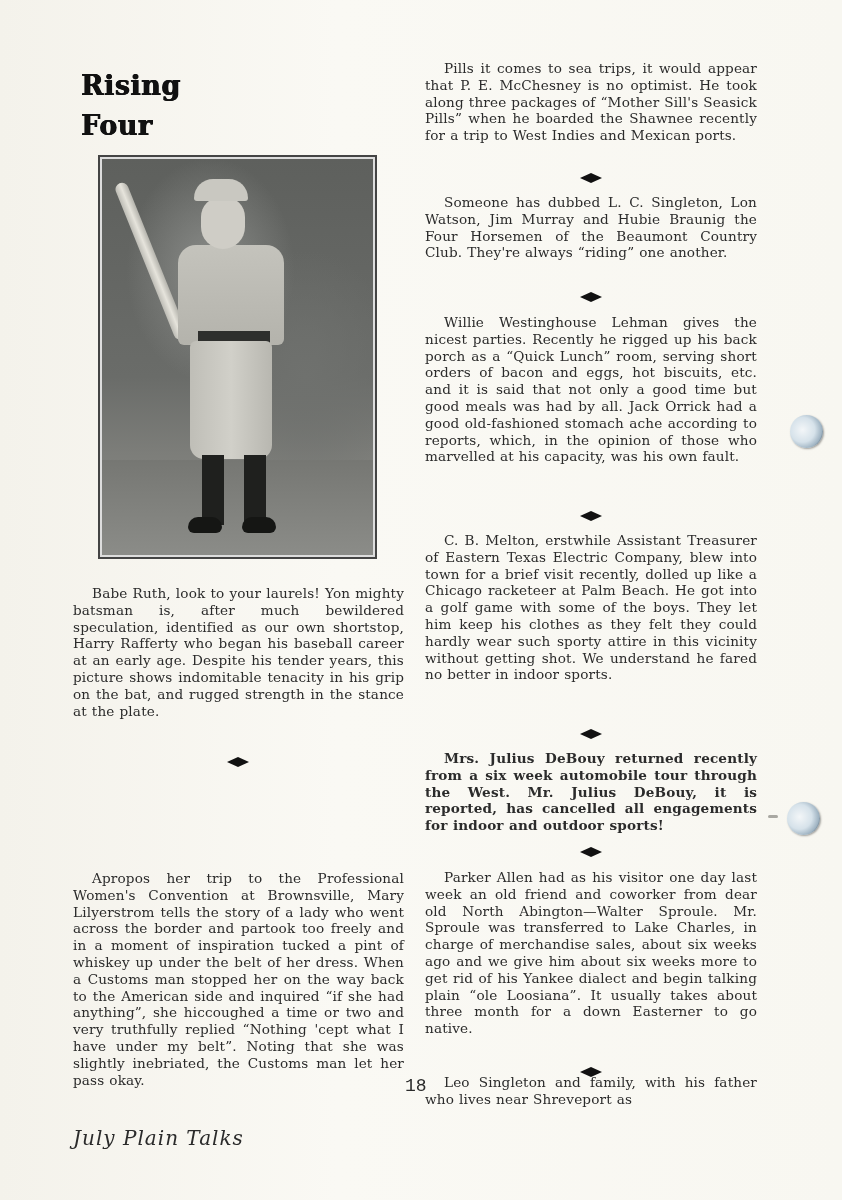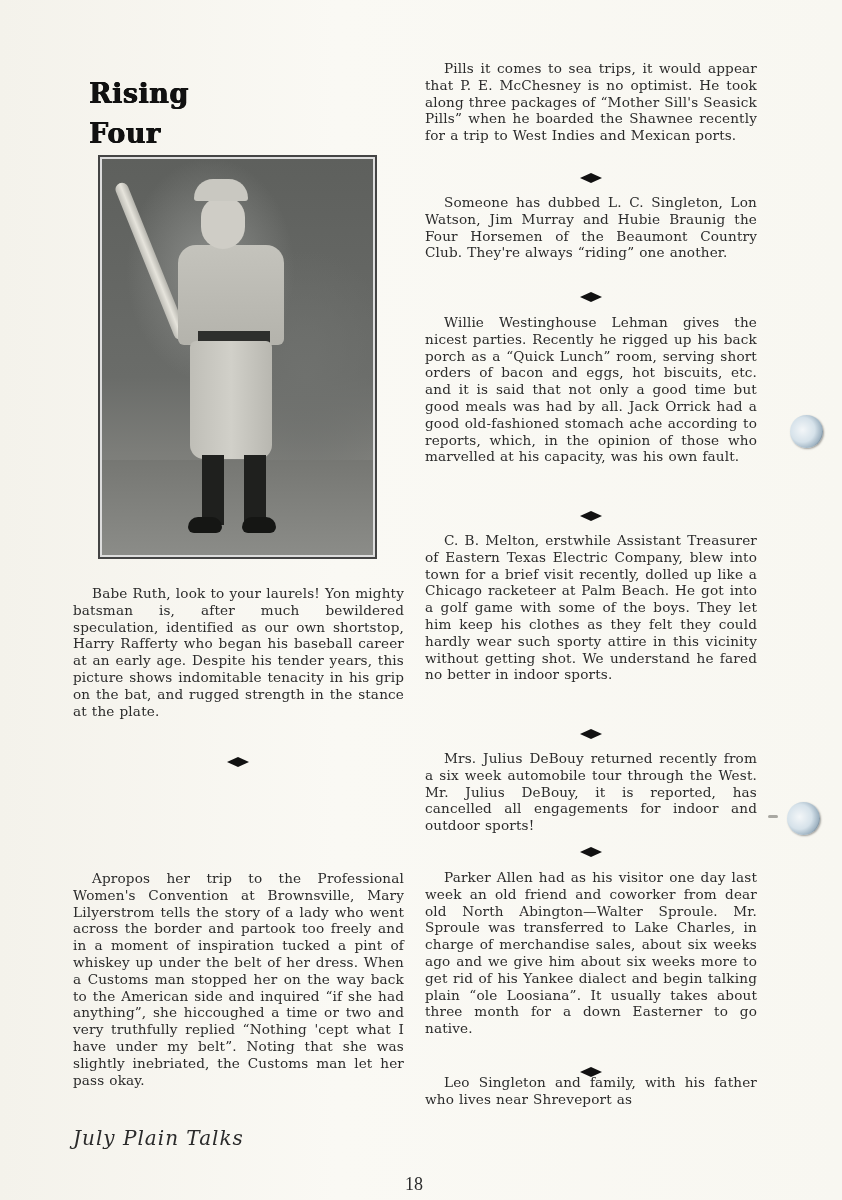--- a/index.html
+++ b/index.html
@@ -31,21 +31,21 @@
     .heading {
       position: absolute;
       left: 0;
       font-family: "DejaVu Serif", "Liberation Serif", serif;
       font-weight: 900;
       font-size: 27px;
       letter-spacing: 0.5px;
       line-height: 40px;
       color: #111;
       text-shadow: 0.6px 0 0 #111, -0.3px 0 0 #111;
-      margin: 16px;
+      margin: 8px;
     }
     .heading span { display: block; }
 
     .photo-frame {
       position: absolute;
       left: 25px;
       top: 155px;
       width: 279px;
       height: 404px;
       border: 2px solid #444;
@@ -134,22 +134,22 @@
       top: 1126px;
       font-family: "DejaVu Serif", "Liberation Serif", serif;
       font-style: italic;
       font-size: 20px;
       letter-spacing: 1px;
       color: #2b2b2b;
     }
     .footer-page {
       position: absolute;
       left: 405px;
-      top: 1174px;
-      font-family: Liberation Serif, serif;
+      top: 1076px;
+      font-family: Liberation Mono, monospace;
       font-size: 18px;
       color: #2b2b2b;
     }
 
     .binder-hole {
       position: absolute;
       width: 33px;
       height: 33px;
       border-radius: 50%;
       background: radial-gradient(circle at 38% 45%, #f3f6f8 0%, #d6e2ea 45%, #9fb3c2 70%, #2c3a46 88%, #0e1318 100%);
@@ -225,21 +225,21 @@
         </svg>
     </div>
 
     <p class="para" style="top:532px;">C. B. Melton, erstwhile Assistant Treasurer of Eastern Texas Electric Company, blew into town for a brief visit recently, dolled up like a Chicago racketeer at Palm Beach. He got into a golf game with some of the boys. They let him keep his clothes as they felt they could hardly wear such sporty attire in this vicinity without getting shot. We understand he fared no better in indoor sports.</p>
     <div class="divider" style="left:155px; top:729px;">
       <svg width="22" height="10" viewBox="0 0 22 10">
           <path d="M0 5 L11 0 L22 5 L11 10 Z" fill="#111"></path>
         </svg>
     </div>
 
-    <p class="para" style="top:750px;">Mrs. Julius DeBouy returned recently from a six week automobile tour through the West. Mr. Julius DeBouy, it is reported, has cancelled all engagements for indoor and outdoor sports!</p>
+    <p class="para" style="top:750px;font-weight:bold;">Mrs. Julius DeBouy returned recently from a six week automobile tour through the West. Mr. Julius DeBouy, it is reported, has cancelled all engagements for indoor and outdoor sports!</p>
     <div class="divider" style="left:155px; top:847px;">
       <svg width="22" height="10" viewBox="0 0 22 10">
           <path d="M0 5 L11 0 L22 5 L11 10 Z" fill="#111"></path>
         </svg>
     </div>
 
     <p class="para" style="top:869px;">Parker Allen had as his visitor one day last week an old friend and coworker from dear old North Abington—Walter Sproule. Mr. Sproule was transferred to Lake Charles, in charge of merchandise sales, about six weeks ago and we give him about six weeks more to get rid of his Yankee dialect and begin talking plain “ole Loosiana”. It usually takes about three month for a down Easterner to go native.</p>
     <div class="divider" style="left:155px; top:1067px;">
       <svg width="22" height="10" viewBox="0 0 22 10">
           <path d="M0 5 L11 0 L22 5 L11 10 Z" fill="#111"></path>

